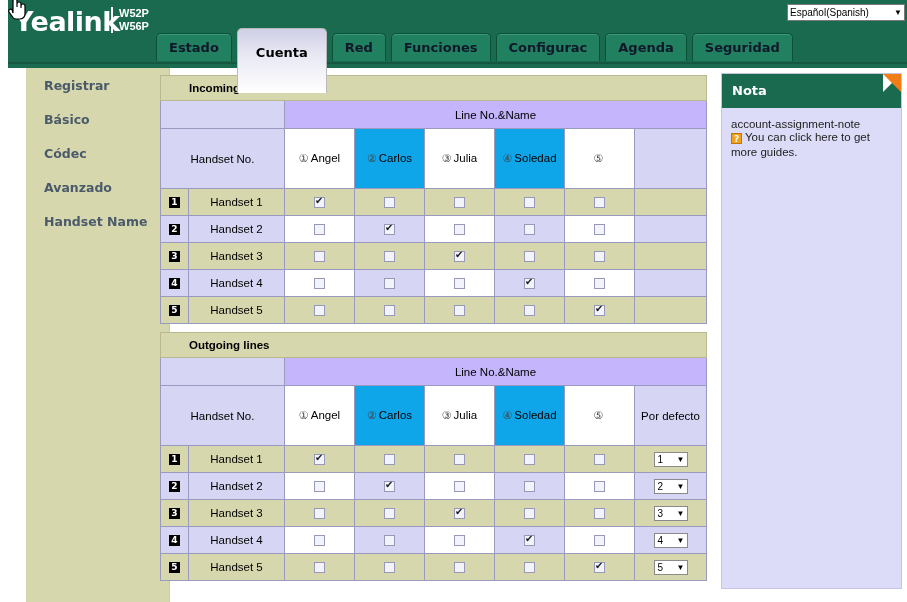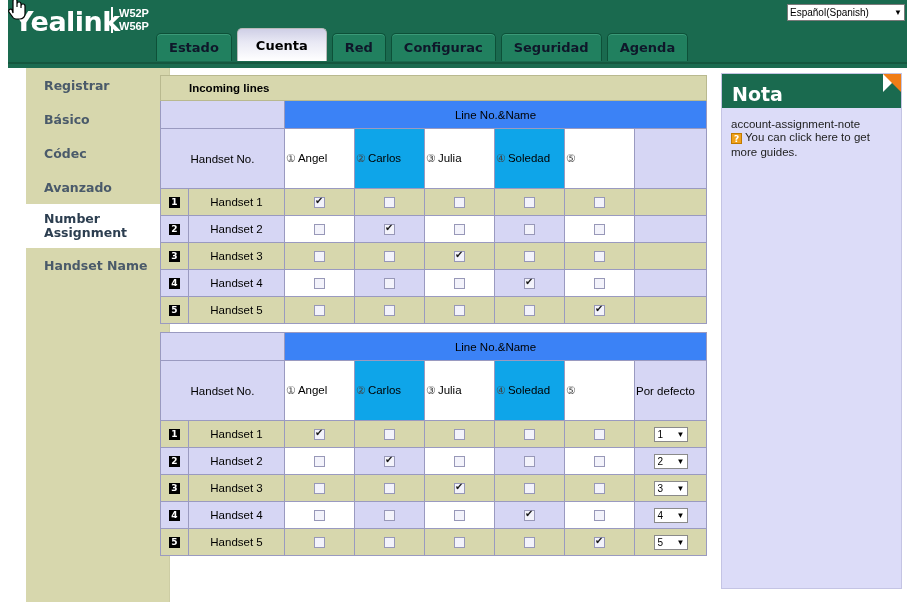--- a/index.html
+++ b/index.html
@@ -57,23 +57,23 @@
     display:flex;align-items:center;justify-content:center;
     padding:0 12px;
     box-shadow:inset 0 1px 0 #3b9a78;
     font-family:"DejaVu Sans",sans-serif;
   }
   .tab.active{
     background:linear-gradient(#cfcfe6 0%, #e8e8f4 40%, #ffffff 100%);
     color:#000000;
     border:1px solid #b9b9b9;border-bottom:none;
     height:32px;margin-top:-5px;
-    padding:0 18px;
+    padding:16px 18px;
     box-shadow:none;
-    align-items:center;
+    align-items:flex-start;
   }
 
   
   .content{position:absolute;left:0;top:68px;width:907px;height:534px;background:#ffffff;}
 
   .sidebar{
     position:absolute;left:6px;top:0px;width:143px;height:539px;
     background:#d7d7ad;
     border-right:1px solid #cdcda4;
     margin-left:20px;
@@ -103,27 +103,27 @@
     font-family:"Liberation Sans",sans-serif;
   }
   .sec-title{
     background:#d7d7ad;height:22px;
     font-weight:bold;font-size:12px;
     padding-left:28px;color:#1a1a1a;
     font-family:"DejaVu Sans",sans-serif;
     border:1px solid #b9b98f !important;
   }
   .lineno-head{
-    background:#3b82f6;height:25px;text-align:center;
+    background:#c4b5fd;height:25px;text-align:center;
   }
   .corner{background:#d6d6f4;}
   .handset-head{
     background:#d6d6f4;text-align:center;height:57px;margin-left:24px;
   }
-  .col-head{height:57px;text-align:left;vertical-align:middle;}
+  .col-head{height:57px;text-align:center;vertical-align:middle;}
   .col-head.w{background:#ffffff;}
   .col-head.v{background:#0ea5e9;}
   .col-head.pd{background:#d6d6f4;}
   .circ{font-size:11px;color:#444;margin-right:2px;}
 
   tr.khaki td{background:#d7d7ad;}
   tr.alt td.w{background:#ffffff;}
   tr.alt td.v{background:#d6d6f4;}
   tr.alt td.num{background:#d6d6f4;}
   tr.alt td.name{background:#d6d6f4;}
@@ -160,21 +160,21 @@
   .nota{
     position:absolute;left:721px;top:5px;width:179px;height:514px;
     background:#dcdcf8;border:1px solid #c4c4e4;
   }
   .nota-head{
     position:absolute;left:0;top:0;width:179px;height:34px;
     background:#1a6a4f;overflow:hidden;
   }
   .nota-head .t{
     position:absolute;left:10px;top:9px;color:#ffffff;
-    font-weight:bold;font-size:19px;font-family:"DejaVu Sans",sans-serif;
+    font-weight:bold;font-size:13px;font-family:"DejaVu Sans",sans-serif;
   }
   .fold{
     position:absolute;right:0;top:0;width:0;height:0;
     border-left:18px solid transparent;border-top:18px solid #f07d16;
   }
   .fold2{
     position:absolute;right:0;top:0;width:0;height:0;
     border-left:18px solid #ffffff;border-bottom:18px solid transparent;
   }
   .nota-body{position:absolute;left:0;top:34px;width:179px;padding:10px 9px;box-sizing:border-box;}
@@ -213,48 +213,48 @@
     <div class="tab">
         <span>Estado</span>
       </div>
     <div class="tab active">
         <span>Cuenta</span>
       </div>
     <div class="tab">
         <span>Red</span>
       </div>
     <div class="tab">
+        <span>Funciones</span>
+      </div>
+    <div class="tab">
         <span>Configurac</span>
       </div>
     <div class="tab">
+        <span>Agenda</span>
+      </div>
+    <div class="tab">
         <span>Seguridad</span>
-      </div>
-    <div class="tab">
-        <span>Agenda</span>
       </div>
   </div>
 </div>
 
 <div class="content">
 
   <div class="sidebar">
     <div class="side-item">
         <span>Registrar</span>
       </div>
     <div class="side-item">
         <span>Básico</span>
       </div>
     <div class="side-item">
         <span>Códec</span>
       </div>
     <div class="side-item">
         <span>Avanzado</span>
-      </div>
-    <div class="side-item sel">
-        <span>Number Assignment</span>
       </div>
     <div class="side-item">
         <span>Handset Name</span>
       </div>
   </div>
 
   <div class="main">
 
     <table class="grid">
       <colgroup>
@@ -343,20 +343,23 @@
         <col style="width:28px">
           <col style="width:96px">
         <col style="width:70px">
           <col style="width:70px">
           <col style="width:70px">
           <col style="width:70px">
           <col style="width:70px">
         <col style="width:72px">
       </colgroup>
       <tbody>
+          <tr>
+        <td class="sec-title" colspan="8">Outgoing lines</td>
+      </tr>
       <tr>
         <td class="corner" colspan="2"></td>
         <td class="lineno-head" colspan="6">Line No.&amp;Name</td>
       </tr>
       <tr>
         <td class="handset-head" colspan="2">Handset No.</td>
         <td class="col-head w"><span class="circ">①</span><span>Angel</span></td>
         <td class="col-head v"><span class="circ">②</span><span>Carlos</span></td>
         <td class="col-head w"><span class="circ">③</span><span>Julia</span></td>
         <td class="col-head v"><span class="circ">④</span><span>Soledad</span></td>

